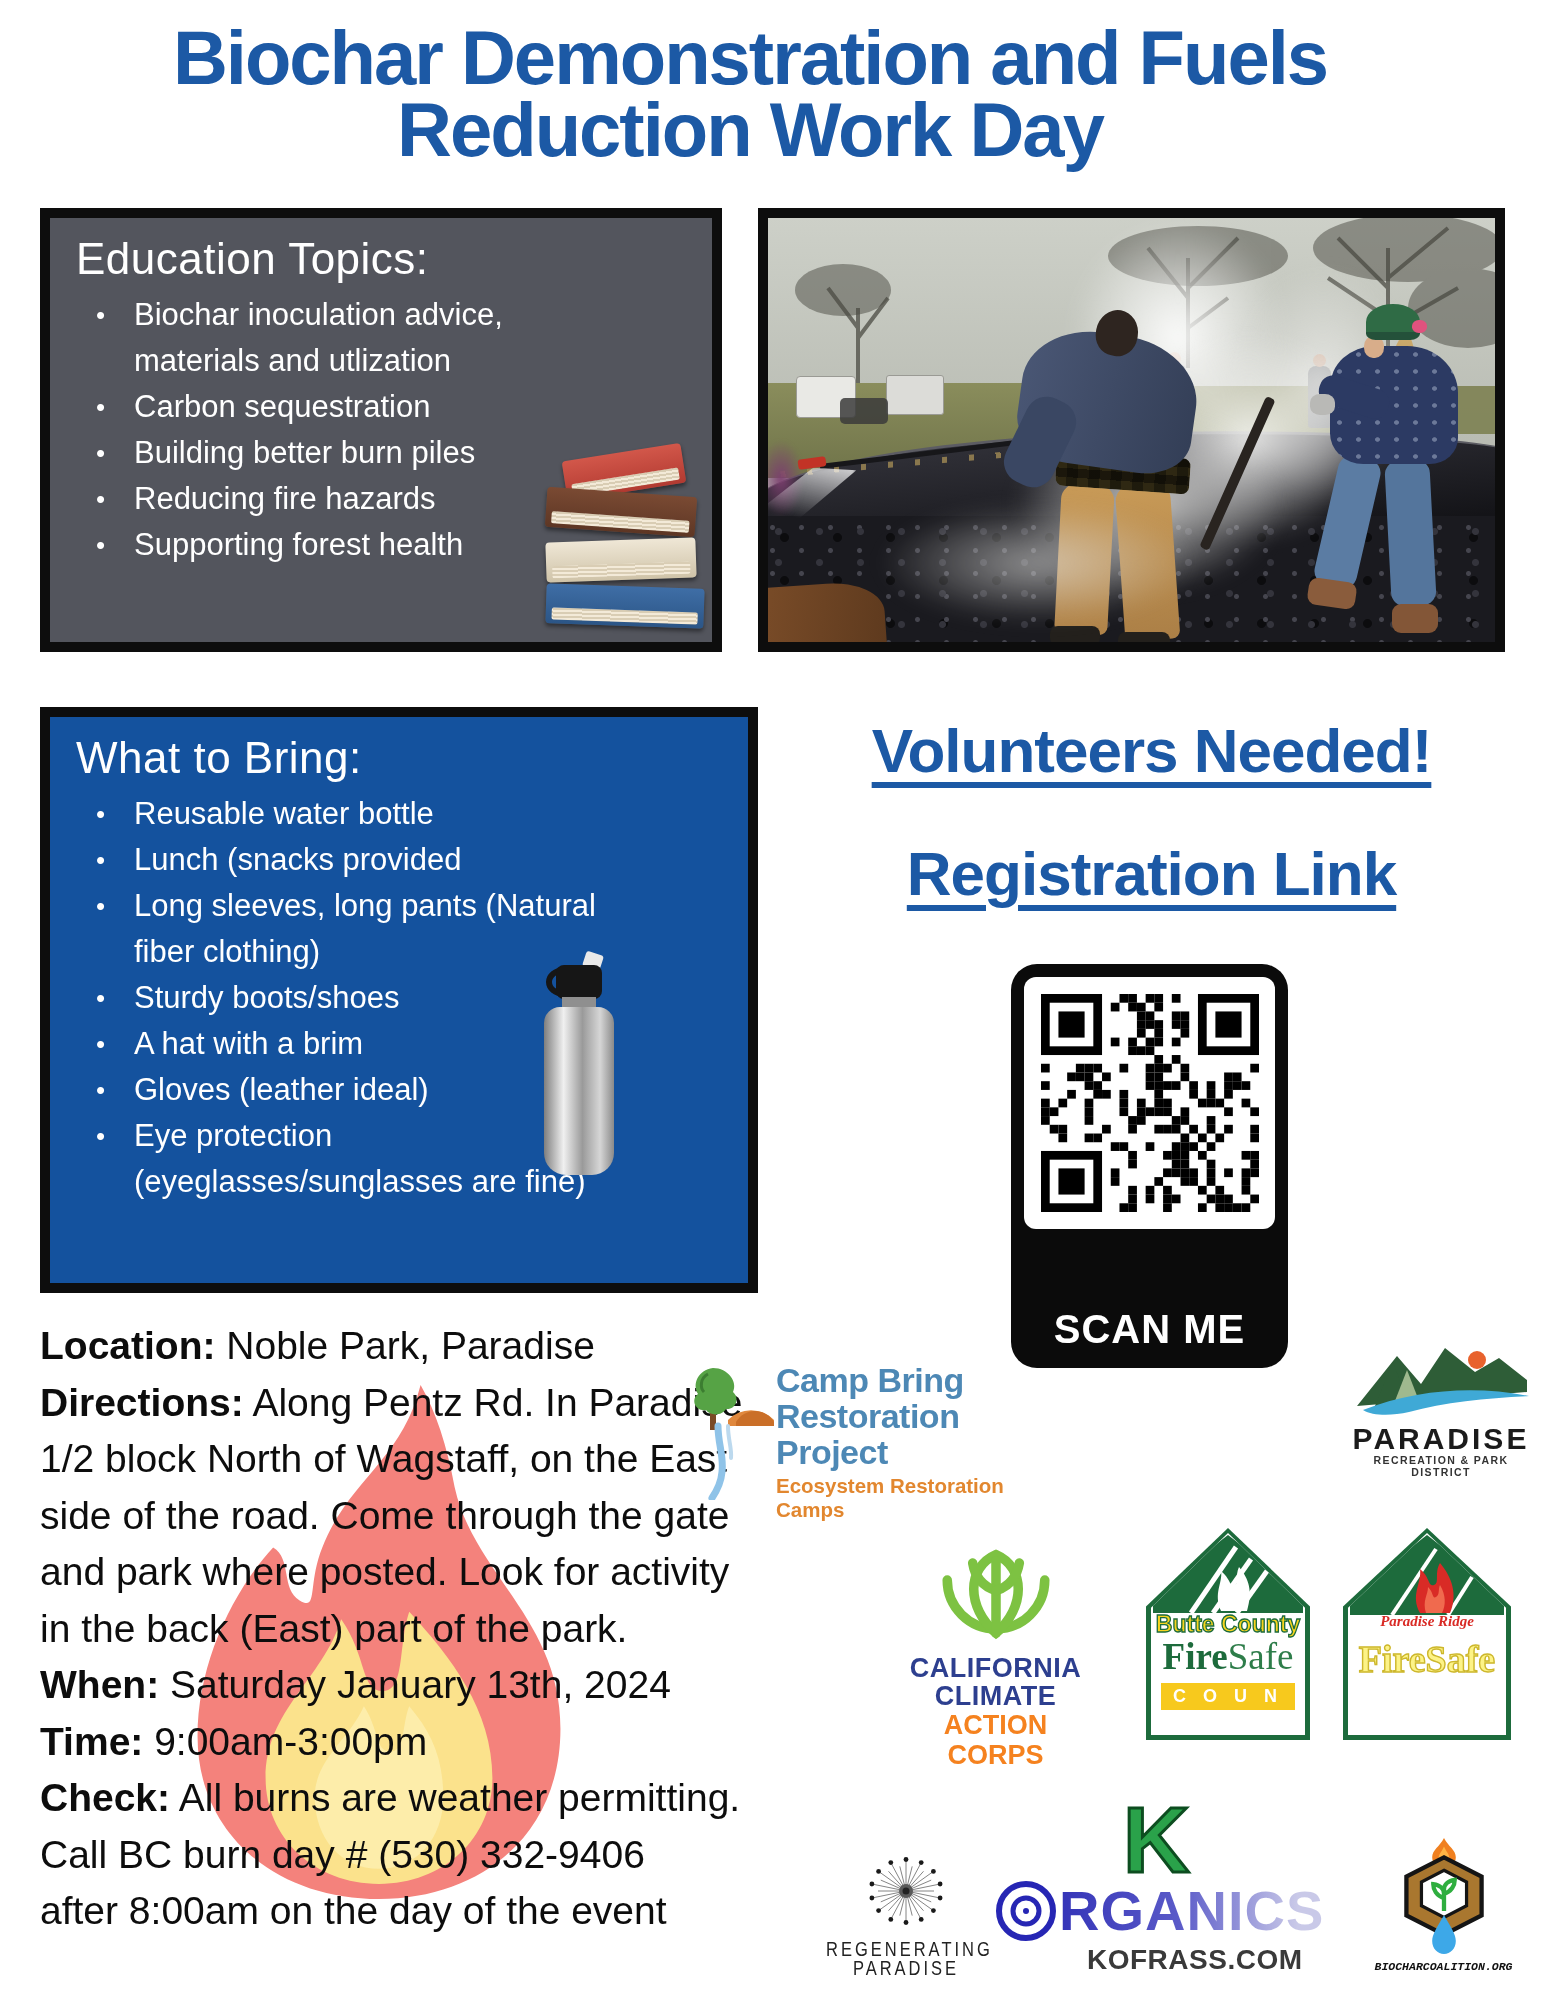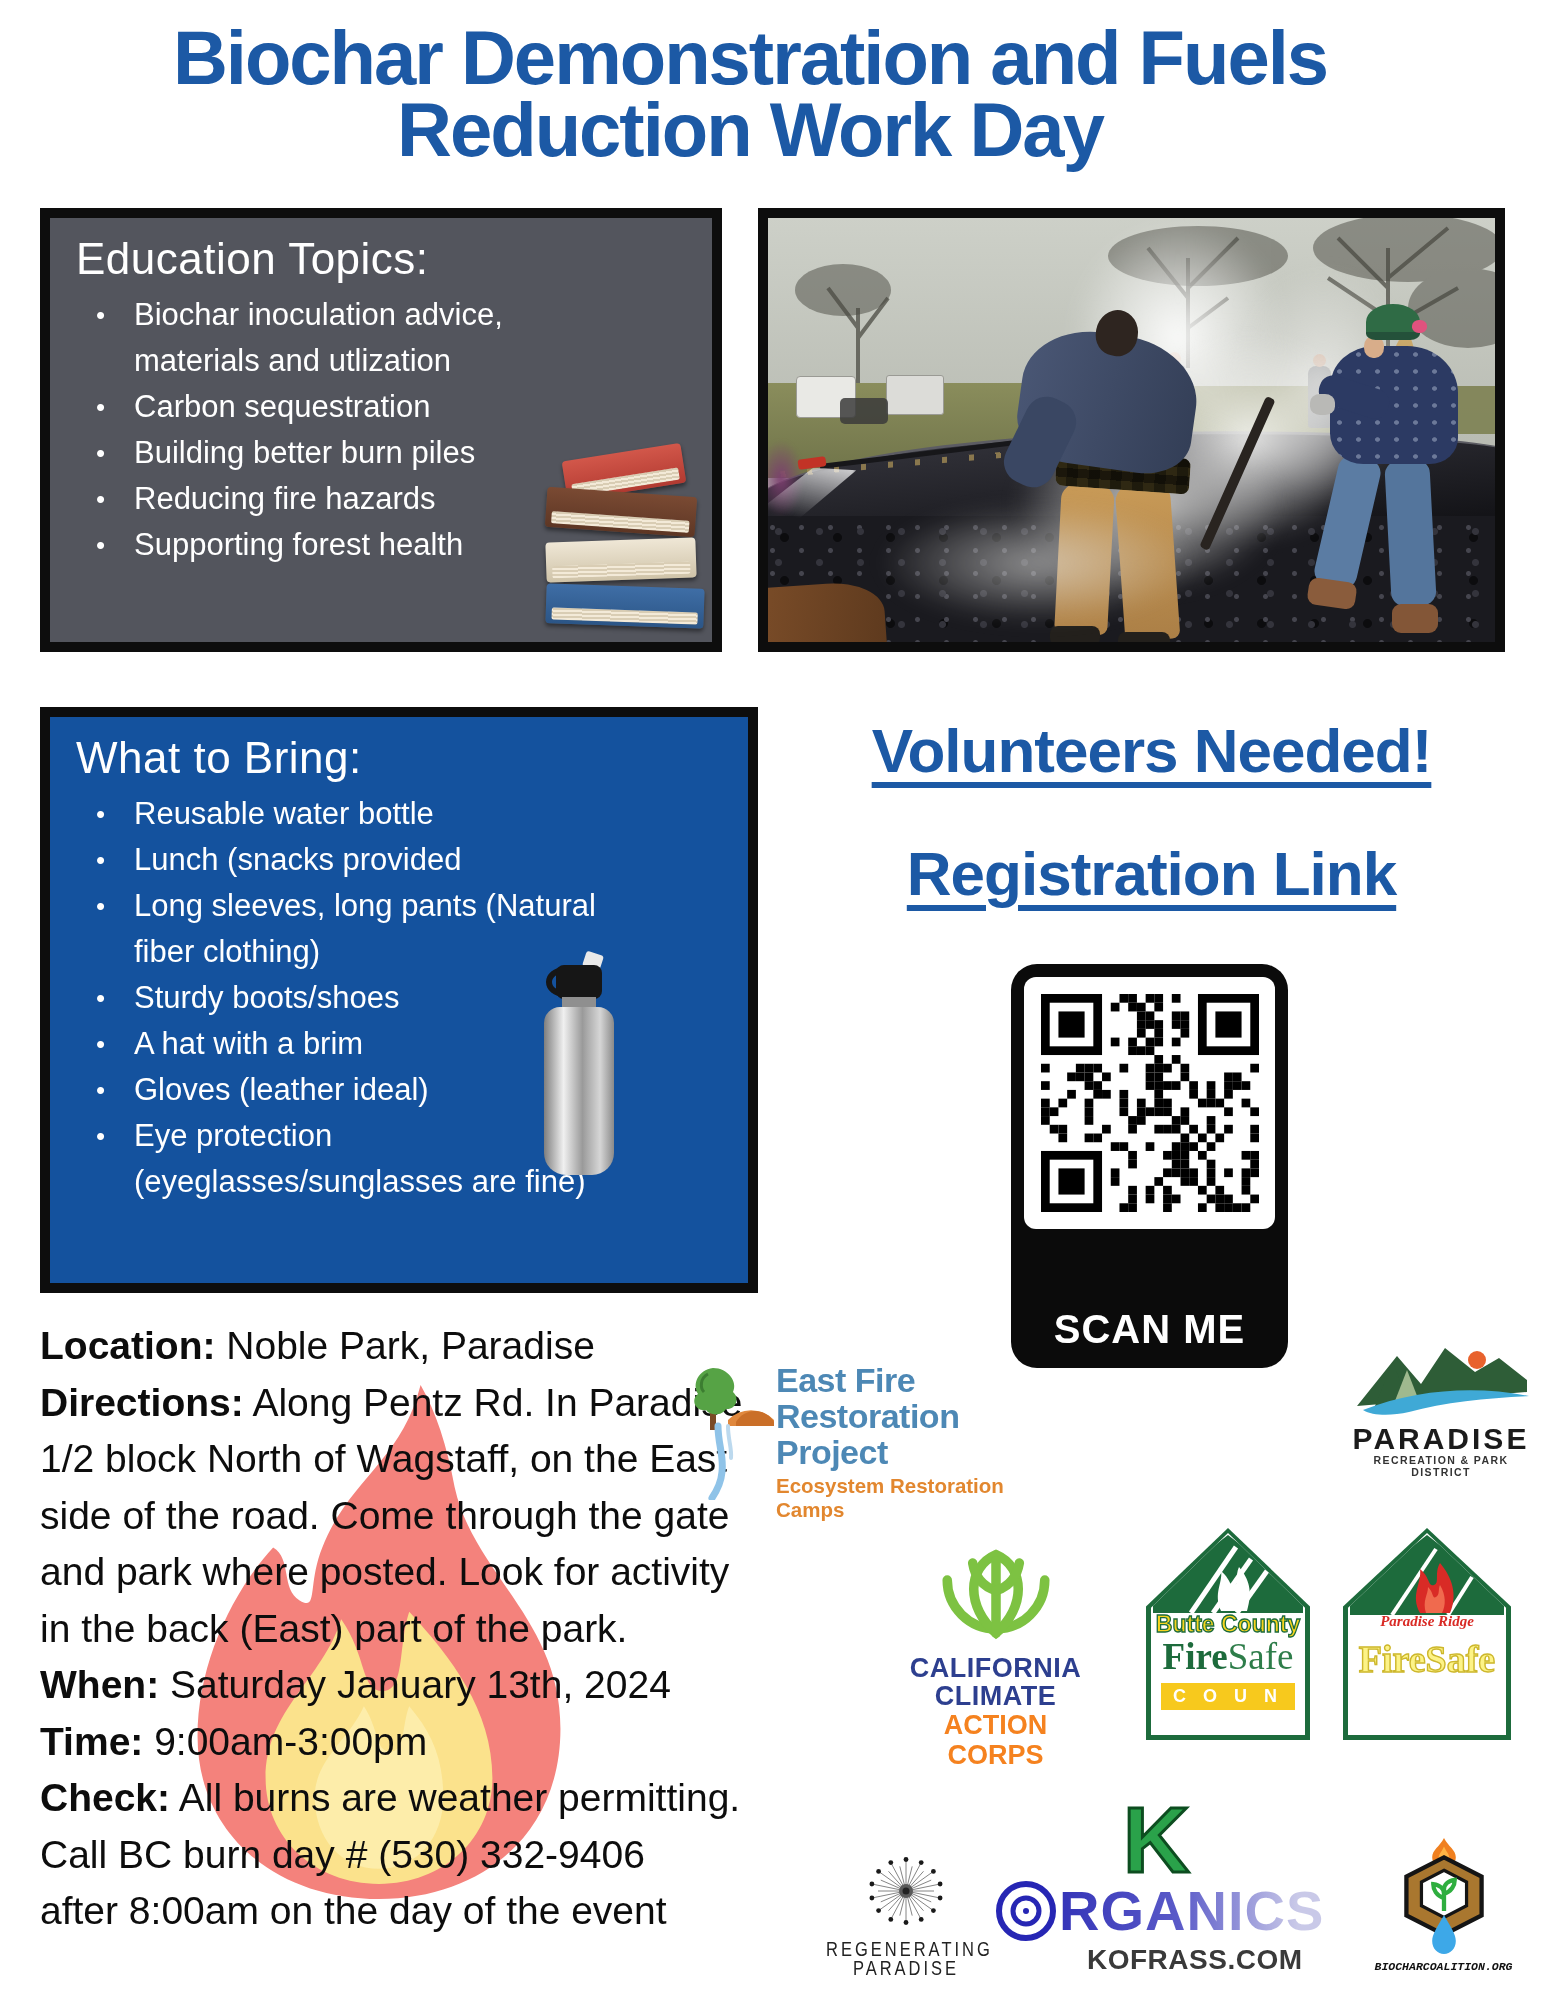--- a/index.html
+++ b/index.html
@@ -524,21 +524,21 @@
     <svg class="cf-icon" width="86" height="140" viewBox="0 0 86 140">
       <path d="M40 60 A32 32 0 0 1 86 60 L86 66 L40 66 Z" fill="#e0883d"></path>
       <path d="M48 62 A22 22 0 0 1 86 62 L86 66 L48 66 Z" fill="#ca6f28"></path>
       <rect x="22" y="42" width="6" height="28" fill="#7a4a26"></rect>
       <path d="M25 8 C10 10 4 24 10 34 C2 40 8 52 18 50 C22 56 34 56 38 49 C48 50 52 38 45 32 C50 22 40 8 25 8 Z" fill="#56a345"></path>
       <path d="M20 14 C12 18 12 28 16 32" stroke="#3c7d31" stroke-width="3" fill="none"></path>
       <path d="M30 66 C30 84 36 96 34 112 C33 124 28 132 24 138" stroke="#8fc3e8" stroke-width="7" fill="none" stroke-linecap="round"></path>
       <path d="M40 66 C40 80 44 88 43 98" stroke="#bcd9ee" stroke-width="4" fill="none" stroke-linecap="round"></path>
     </svg>
     <div class="cf-text">
-      <div class="cf-l1">East Fire</div>
+      <div class="cf-l1">Camp Bring</div>
       <div class="cf-l1">Restoration Project</div>
       <div class="cf-l2">Ecosystem Restoration Camps</div>
     </div>
   </div>
 
   <div class="logo lg-pr">
     <svg width="185" height="76" viewBox="0 0 185 76">
       <circle cx="128" cy="16" r="9" fill="#e8622d"></circle>
       <polygon points="8,62 48,12 72,40 96,4 126,28 150,14 178,36 178,48 8,62" fill="#2e5d37"></polygon>
       <polygon points="26,62 44,18 60,62" fill="#2e5d37"></polygon>

